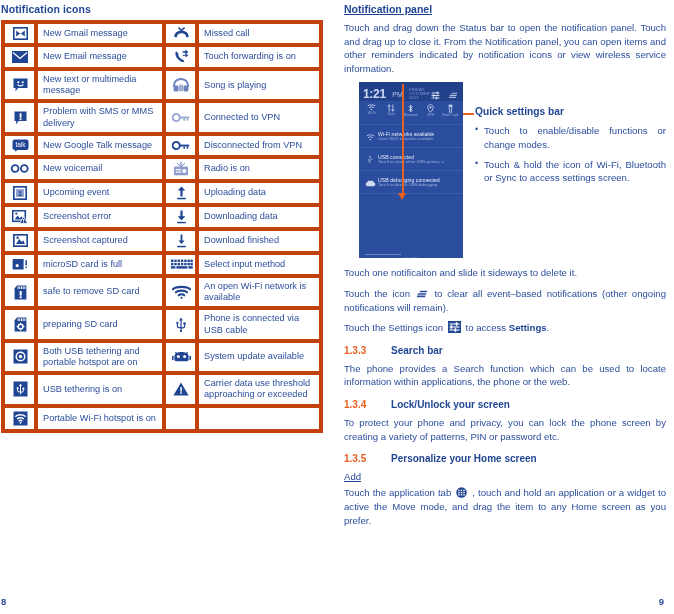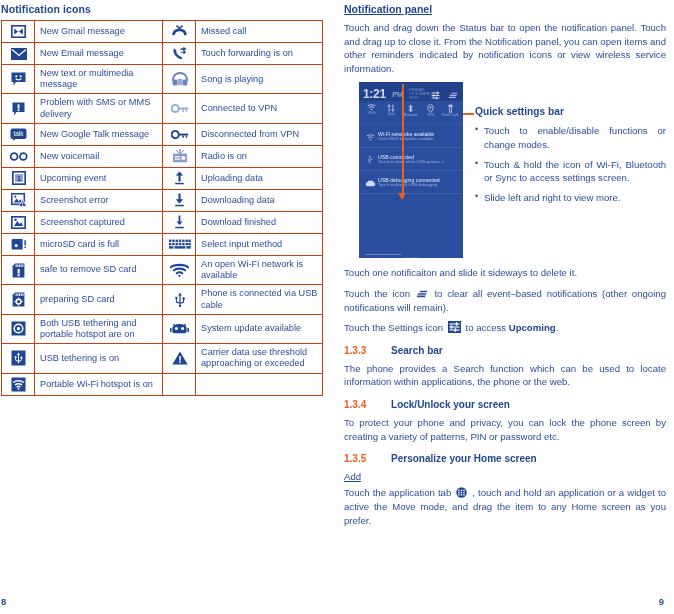--- a/index.html
+++ b/index.html
@@ -30,21 +30,21 @@
     margin: 3px 0 5px 1px;
   }
 
   table.icons {
     border-collapse: collapse;
     width: 322px;
     table-layout: fixed;
     margin-left: 1px;
   }
   table.icons td {
-    border: 1px solid #c2410c;
+    border: 4px solid #c2410c;
     color: #2C4E9C;
     font-size: 9.2px;
     line-height: 1.22;
     padding: 3px 4px 3px 5px;
     vertical-align: middle;
     height: 22px;
   }
   td.ic {
     width: 33px;
     padding: 2px 0;
@@ -780,21 +780,20 @@
         <div class="ph-bar"></div>
       </div>
 
       <div class="arrow"></div>
       <div class="leader"></div>
       <div class="qs-title">Quick settings bar</div>
 
       <ul class="bullets">
         <li>Touch to enable/disable functions or change modes.</li>
         <li>Touch &amp; hold the icon of Wi-Fi, Bluetooth or Sync to access settings screen.</li>
-        <li>Slide left and right to view more.</li>
       </ul>
     </div>
 
     <p class="body">Touch one notificaiton and slide it sideways to delete it.</p>
 
     <p class="body">
       <span>Touch the icon</span>
       <span class="inline-ico">
         <svg width="11" height="9" viewBox="0 0 12 9">
             <g fill="#2C4E9C">
@@ -818,21 +817,21 @@
               <path d="M1.4 9 H11.6"></path>
             </g>
             <g fill="#ffffff">
               <rect x="7.8" y="1.2" width="1.6" height="3.6"></rect>
               <rect x="2.6" y="4.2" width="1.6" height="3.6"></rect>
               <rect x="6.6" y="7.2" width="1.6" height="3.6"></rect>
             </g>
           </svg>
       </span>
       <span>to access</span>
-      <b class="bold">Upcoming</b><span>.</span>
+      <b class="bold">Settings</b><span>.</span>
     </p>
 
     <div class="sec-num">
       <span>1.3.3</span>
       <span class="t">Search bar</span>
     </div>
     <p class="body">The phone provides a Search function which can be used to locate information within applications, the phone or the web.</p>
 
     <div class="sec-num">
       <span>1.3.4</span>

